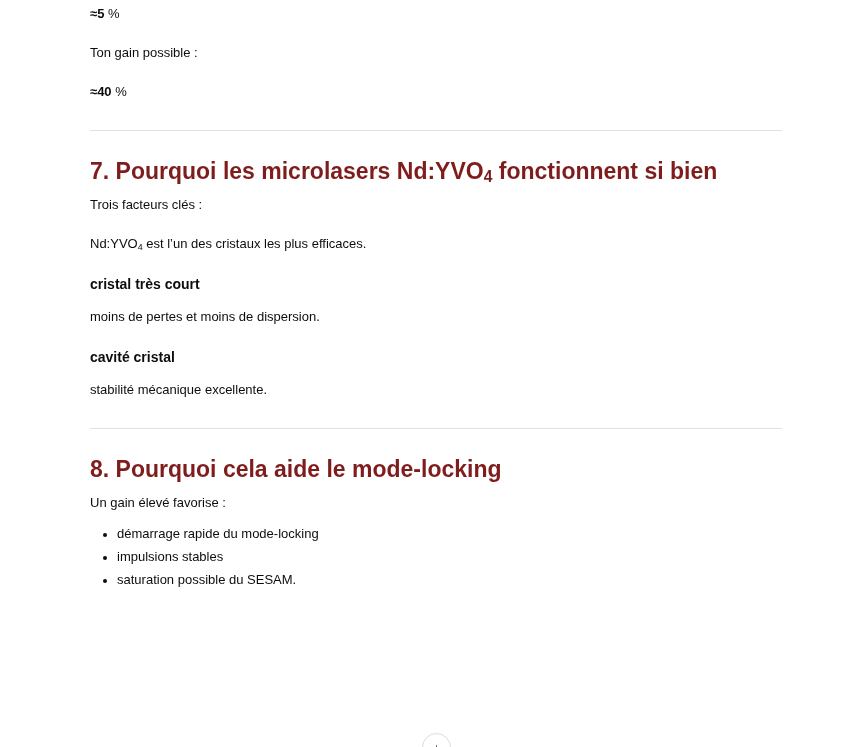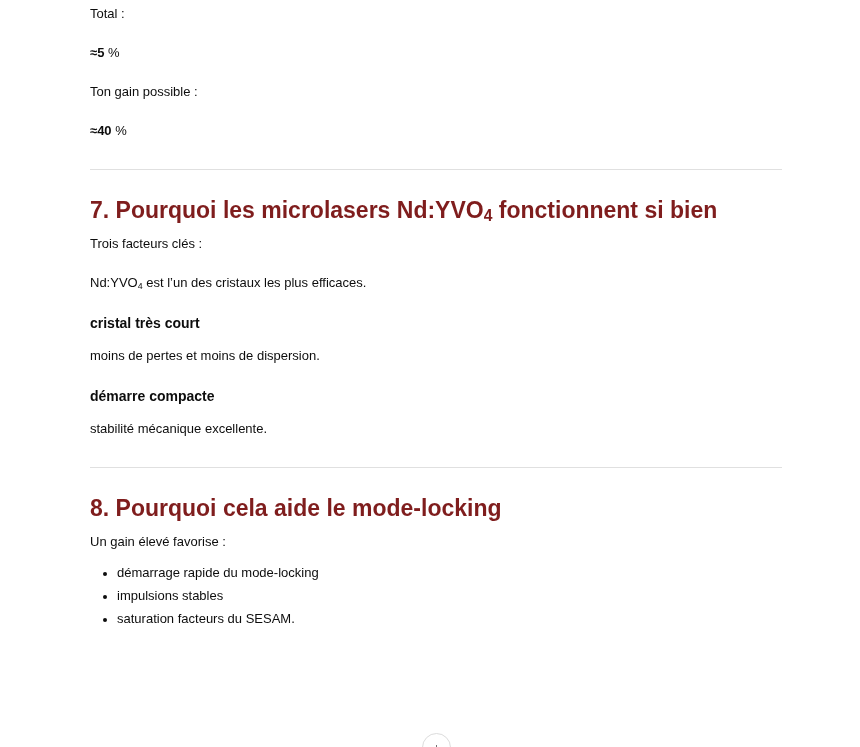--- a/index.html
+++ b/index.html
@@ -83,37 +83,36 @@
   }
   .scroll-btn .arrow {
     font-size: 14px;
     line-height: 1;
   }
 </style>
 </head>
 <body>
 
 <main class="message-content">
-    <p><span>Total :</span></p>
     <p><strong>≈5</strong><span> %</span></p>
     <p><span>Ton gain possible :</span></p>
     <p><strong>≈40</strong><span> %</span></p>
     <hr>
     <h3><span>7. Pourquoi les microlasers Nd:YVO</span><span><sub>4</sub></span><span> fonctionnent si bien</span></h3>
     <p><span>Trois facteurs clés :</span></p>
     <p><span>Nd:YVO</span><span><sub>4</sub></span><span> est l’un des cristaux les plus efficaces.</span></p>
     <h4><span>cristal très court</span></h4>
     <p><span>moins de pertes et moins de dispersion.</span></p>
-    <h4><span>démarre compacte</span></h4>
+    <h4><span>cavité cristal</span></h4>
     <p><span>stabilité mécanique excellente.</span></p>
     <hr>
     <h3><span>8. Pourquoi cela aide le mode-locking</span></h3>
     <p><span>Un gain élevé favorise :</span></p>
     <ul>
       <li><span>démarrage rapide du mode-locking</span></li>
       <li><span>impulsions stables</span></li>
-      <li><span>saturation facteurs du SESAM.</span></li>
+      <li><span>saturation possible du SESAM.</span></li>
     </ul>
   </main>
 
 <button class="scroll-btn">
   <span class="arrow">↓</span>
 </button>
 
 </body></html>

